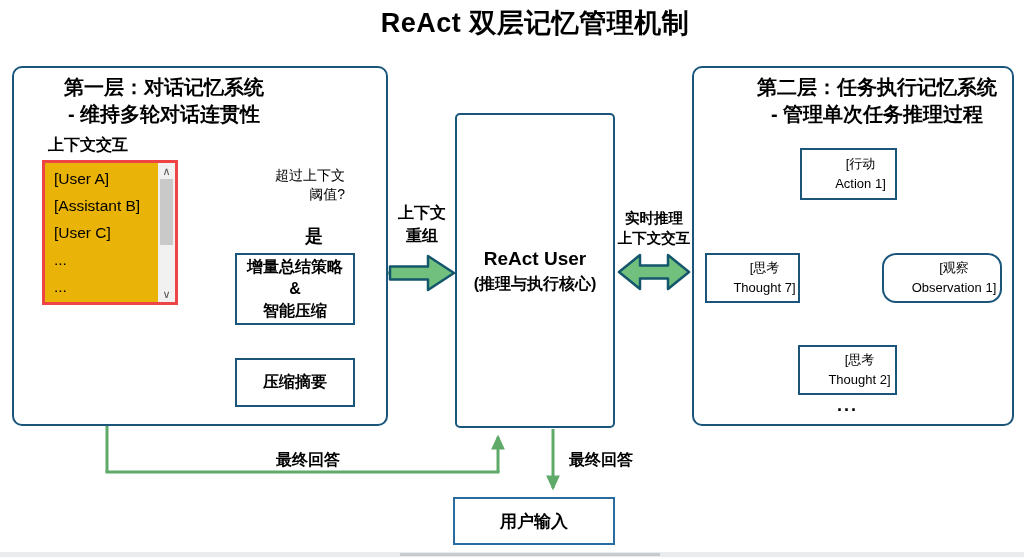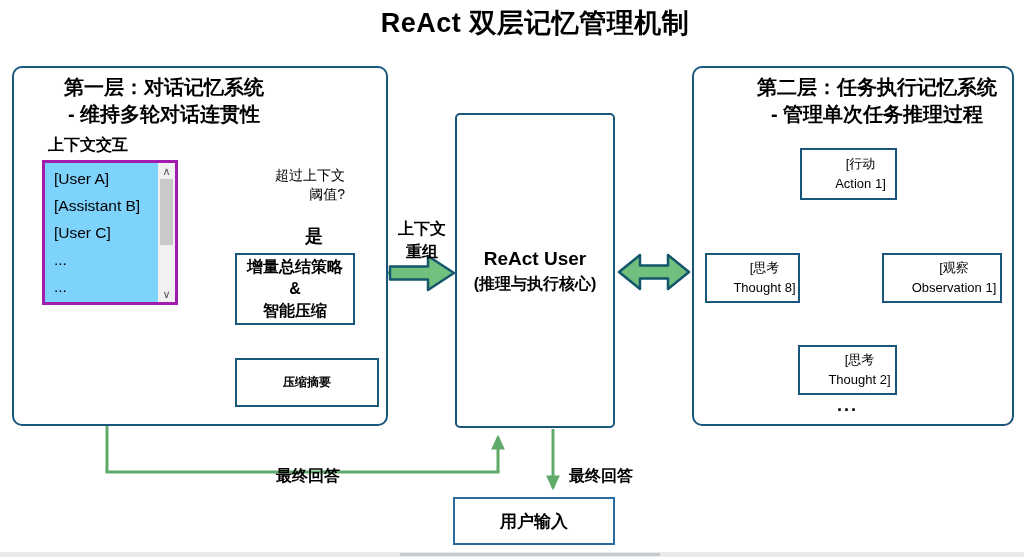--- a/index.html
+++ b/index.html
@@ -8,28 +8,28 @@
   .abs{position:absolute;}
   svg.overlay{position:absolute;left:0;top:0;width:1024px;height:559px;z-index:1;}
   .z2{z-index:2;}
   .title{left:0;top:5px;width:1024px;text-align:center;font-size:27px;font-weight:bold;letter-spacing:.5px;padding-left:23px;}
   .panel{border:2.5px solid #1a567c;border-radius:10px;background:#fff;box-sizing:border-box;}
   .panel-hd{text-align:center;font-weight:bold;font-size:20px;line-height:27px;}
   .box{border:2.5px solid #1a567c;background:#fff;box-sizing:border-box;display:flex;
        flex-direction:column;align-items:center;justify-content:center;text-align:center;}
   .bold{font-weight:bold;}
   .hist-label{font-size:16px;font-weight:bold;}
-  .hist-box{border:3px solid #a21caf;background:#7dd3fc;box-sizing:border-box;}
+  .hist-box{border:3px solid #ef4444;background:#eab308;box-sizing:border-box;}
   .hist-items{position:absolute;left:9px;top:2px;right:22px;font-size:15.5px;line-height:27px;white-space:nowrap;}
   .sbar{position:absolute;top:0;right:0;bottom:0;width:17px;background:#f1f1f1;}
   .sbar .car{position:absolute;left:0;width:17px;text-align:center;font-size:11px;color:#555;line-height:12px;}
   .sbar .thumb{position:absolute;left:2px;width:13px;background:#c9c9c9;}
   .dia-text{text-align:right;font-size:14px;line-height:18.5px;}
   .yes{font-size:18px;font-weight:bold;}
-  .lbl{font-weight:bold;text-align:center;margin-top:16px;}
+  .lbl{font-weight:bold;text-align:center;}
   .cycle-box{font-size:13px;line-height:20px;padding-left:24px;}
   .ellipsis{font-size:18px;font-weight:bold;text-align:center;letter-spacing:2px;}
   .strip1{left:0;top:552px;width:1024px;height:5px;background:#e9ebec;}
   .strip2{left:400px;top:553px;width:260px;height:3px;background:#c6cbd0;}
 </style>
 </head>
 <body>
 
 <div class="canvas">
 
@@ -96,52 +96,56 @@
   </div>
 
   <div class="abs z2 yes" style="left:305px;top:224px;">是</div>
 
   <div class="abs z2 box bold" style="left:235px;top:253px;width:120px;height:72px;font-size:16px;line-height:22px;">
     <div>增量总结策略</div>
     <div>&amp;</div>
     <div>智能压缩</div>
   </div>
 
-  <div class="abs z2 box bold" style="left:235px;top:358px;width:144px;height:49px;font-size:12px;">
+  <div class="abs z2 box bold" style="left:235px;top:358px;width:120px;height:49px;font-size:16px;">
     <div>压缩摘要</div>
   </div>
 
   <div class="abs z2 lbl" style="left:384px;top:201px;width:76px;font-size:16px;line-height:23px;">
     <div>上下文</div>
     <div>重组</div>
   </div>
 
   <div class="abs z2 box bold" style="left:455px;top:113px;width:160px;height:315px;border-radius:5px;">
     <div style="font-size:19px;line-height:26px;">ReAct User</div>
     <div style="font-size:16px;line-height:24px;">(推理与执行核心)</div>
   </div>
 
+  <div class="abs z2 lbl" style="left:612px;top:209px;width:84px;font-size:14.5px;line-height:19.5px;">
+    <div>实时推理</div>
+    <div>上下文交互</div>
+  </div>
 
   <div class="abs z2 panel" style="left:692px;top:66px;width:322px;height:360px;"></div>
   <div class="abs z2 panel-hd" style="left:692px;top:74px;width:370px;">
     <div>第二层：任务执行记忆系统</div>
     <div>- 管理单次任务推理过程</div>
   </div>
 
   <div class="abs z2 box cycle-box" style="left:800px;top:148px;width:97px;height:52px;">
     <div>[行动</div>
     <div>Action 1]</div>
   </div>
-  <div class="abs z2 box cycle-box" style="left:882px;top:253px;width:120px;height:50px;">
+  <div class="abs z2 box cycle-box" style="left:882px;top:253px;width:120px;height:50px;border-radius:14px;">
     <div>[观察</div>
     <div>Observation 1]</div>
   </div>
   <div class="abs z2 box cycle-box" style="left:705px;top:253px;width:95px;height:50px;">
     <div>[思考</div>
-    <div>Thought 8]</div>
+    <div>Thought 7]</div>
   </div>
   <div class="abs z2 box cycle-box" style="left:798px;top:345px;width:99px;height:50px;">
     <div>[思考</div>
     <div>Thought 2]</div>
   </div>
   <div class="abs z2 ellipsis" style="left:820px;top:395px;width:55px;">...</div>
 
   <div class="abs z2 lbl" style="left:258px;top:450px;width:100px;font-size:16px;">最终回答</div>
   <div class="abs z2 lbl" style="left:556px;top:450px;width:90px;font-size:16px;">最终回答</div>
 

